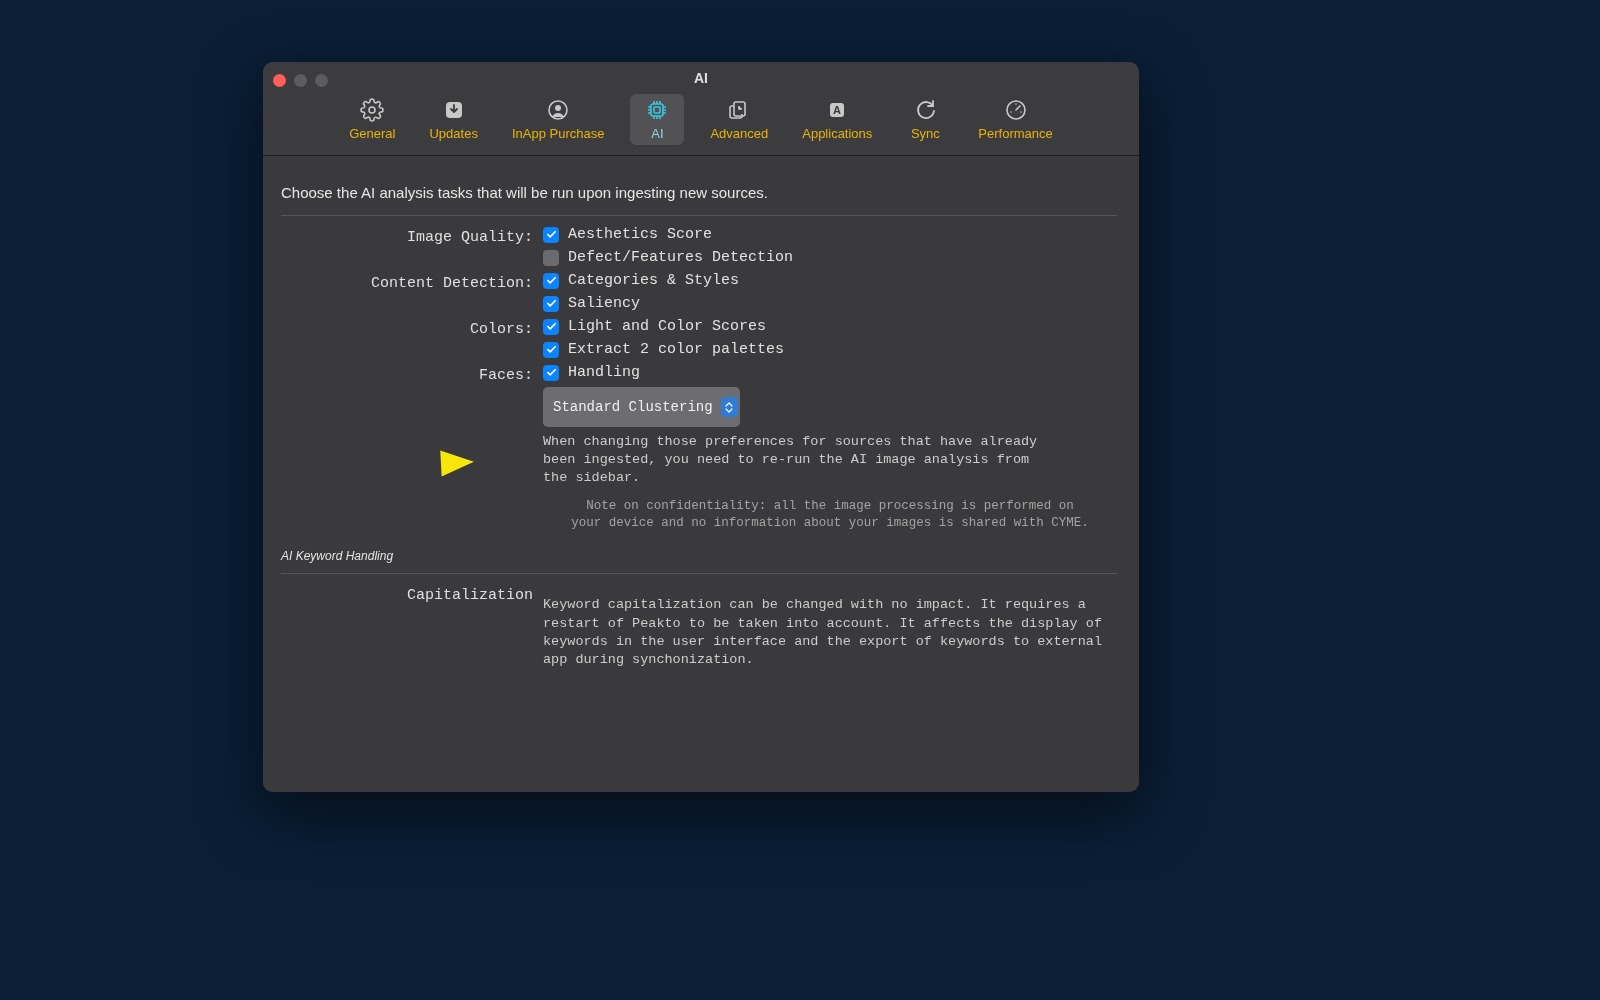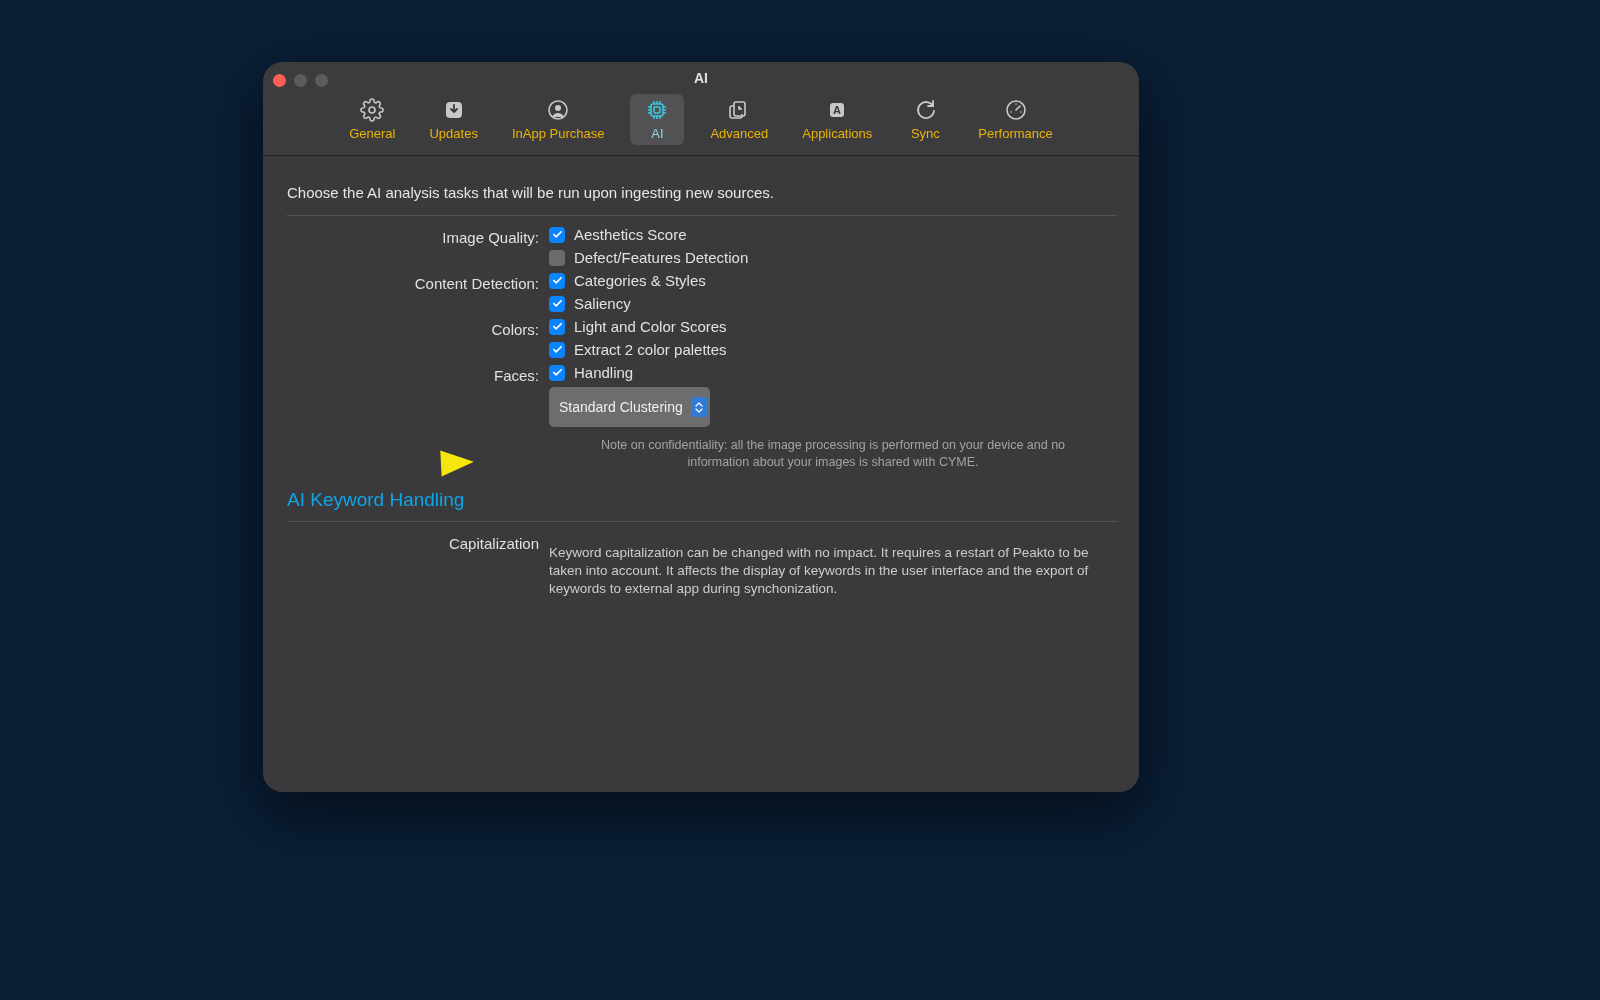--- a/index.html
+++ b/index.html
@@ -8,21 +8,21 @@
     background: #0a1e35;
     font-family: -apple-system, "Helvetica Neue", Arial, sans-serif;
     font-size: 15px;
     color: #d8d8d8;
   }
   .window {
     position: absolute;
     left: 263px; top: 62px;
     width: 876px; height: 730px;
     background: #3a3a3c;
-    border-radius: 20px;
+    border-radius: 10px;
     box-shadow: 0 20px 60px rgba(0,0,0,0.55);
     overflow: hidden;
     display: flex;
     flex-direction: column;
   }
   .titlebar {
     background: #3c3c3e;
     border-bottom: 1px solid #1e1e1e;
   }
   .traffic {
@@ -65,39 +65,40 @@
     display: flex; align-items: center; justify-content: center;
   }
   .tb-item .lbl { font-size: 13px; color:#eab308; white-space: nowrap;}
   .tb-item.active {
     background: #525254;
   }
   .tb-item.active .lbl { color: #8fd6e1; }
   .tb-item.active svg { stroke: #3cc6e0; }
   .content {
     flex: 1;
-    padding: 22px 22px 10px 24px;
+    padding: 22px 22px 10px 18px;
     overflow-y: auto;
     background: #3a3a3c;
   }
   .section-intro {
     color: #e6e6e6;
     font-size: 15px;
     padding: 6px 0 10px 0;
   }
   .hr {
     height: 1px; background: #555557;
     margin: 4px 0 10px 0;
   }
   .form-grid {
     display: grid;
     grid-template-columns: 252px 1fr;
     column-gap: 10px;
     row-gap: 6px;
     align-items: start;
+    font-family: Liberation Mono, monospace;
   }
   .form-label {
     text-align: right;
     color: #e0e0e0;
     font-size: 15px;
     padding-top: 3px;
   }
   .opt-col {
     display: flex;
     flex-direction: column;
@@ -143,23 +144,24 @@
     max-width: 500px;
   }
   .note.small {
     color: #a3a3a3;
     font-size: 12.5px;
     text-align: center;
     max-width: 520px;
     margin: 4px auto 0 auto;
   }
   .section-title {
-    color: #0ea5e9;
-    font-size: 19px;
+    color: #e5e5e5;
+    font-size: 12px;
     padding: 18px 0 6px 0;
+    font-style: italic;
   }
   .arrow-annot {
     position: absolute;
     left: 346px; top: 440px;
     pointer-events: none;
   }
 </style>
 </head>
 <body>
 
@@ -338,20 +340,21 @@
           <span>Standard Clustering</span>
           <span class="sel-arrows">
             <svg viewBox="0 0 8 5">
                 <path d="M1 4l3-3 3 3" stroke="#fff" stroke-width="1.2" fill="none" stroke-linecap="round" stroke-linejoin="round"></path>
               </svg>
             <svg viewBox="0 0 8 5">
                 <path d="M1 1l3 3 3-3" stroke="#fff" stroke-width="1.2" fill="none" stroke-linecap="round" stroke-linejoin="round"></path>
               </svg>
           </span>
         </div>
+        <div class="note">When changing those preferences for sources that have already been ingested, you need to re-run the AI image analysis from the sidebar.</div>
         <div class="note small">Note on confidentiality: all the image processing is performed on your device and no information about your images is shared with CYME.</div>
       </div>
 
     </div>
 
     <div class="section-title">AI Keyword Handling</div>
     <div class="hr"></div>
 
     <div class="form-grid">
       <div class="form-label">Capitalization</div>

